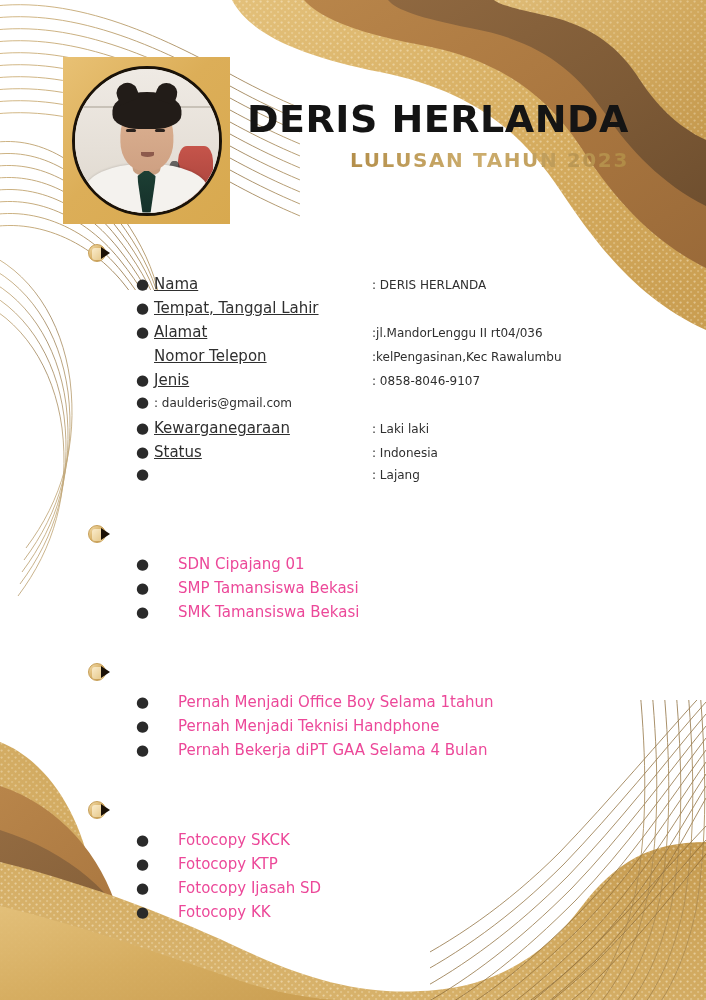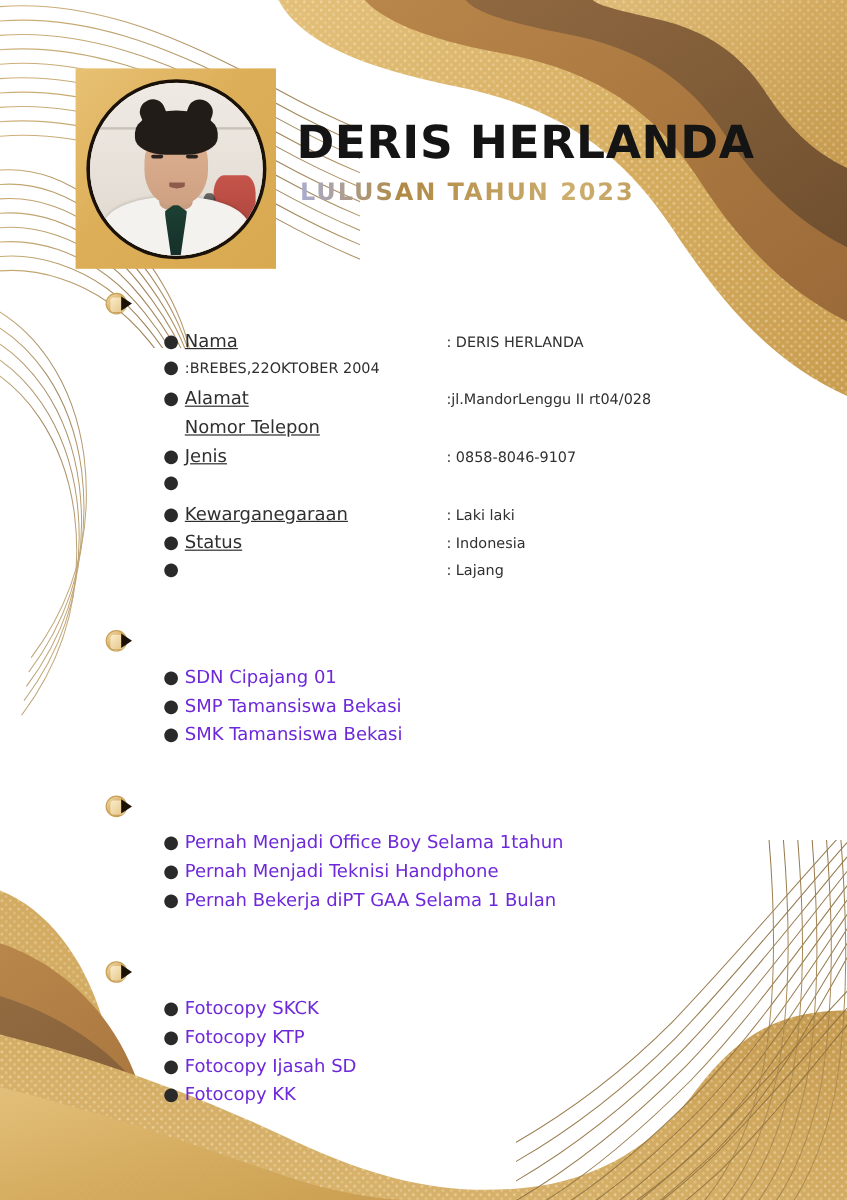--- a/index.html
+++ b/index.html
@@ -146,20 +146,21 @@
     margin: 8px 0 0 3px;
     font-size: 20px;
     font-weight: 700;
     letter-spacing: 1.6px;
     color: #b08a45;
     background: linear-gradient(90deg,#a9accf 0%, #b08a45 22%, #cdae6e 60%, #b08a45 100%);
     -webkit-background-clip: text;
     background-clip: text;
     -webkit-text-fill-color: transparent;
     white-space: nowrap;
+    text-align: right;
   }
 
   
   .content {
     position: absolute;
     left: 0; top: 240px;
     width: 624px;
   }
   .section { position: relative; }
 
@@ -253,22 +254,23 @@
   .simple-item .b {
     width: 18px;
     margin-left: 136px;
     flex: 0 0 auto;
     color: #2a2a2a;
     font-size: 15px;
     line-height: 1;
   }
   .simple-item .t {
     font-size: 15px;
-    color: #6d28d9;
+    color: #ec4899;
     white-space: nowrap;
+    margin-left: 24px;
   }
 
   .sp-1 { height: 30px; }
   .sp-2 { height: 32px; }
 </style>
 </head>
 <body>
 
 <div class="page">
 
@@ -425,38 +427,40 @@
         <span class="sec-title">Data Pribadi</span>
       </div>
       <ul class="info-table">
         <li class="info-row">
           <span class="info-bullet">●</span>
           <span class="info-label">Nama</span>
           <span class="info-value">: DERIS HERLANDA</span>
         </li>
         <li class="info-row">
           <span class="info-bullet">●</span>
-          <span class="info-value">:BREBES,22OKTOBER 2004</span>
+          <span class="info-label">Tempat, Tanggal Lahir</span>
         </li>
         <li class="info-row">
           <span class="info-bullet">●</span>
           <span class="info-label">Alamat</span>
-          <span class="info-value">:jl.MandorLenggu II rt04/028</span>
+          <span class="info-value">:jl.MandorLenggu II rt04/036</span>
         </li>
         <li class="info-row">
           <span class="info-bullet"></span>
           <span class="info-label">Nomor Telepon</span>
+          <span class="info-value">:kelPengasinan,Kec Rawalumbu</span>
         </li>
         <li class="info-row">
           <span class="info-bullet">●</span>
           <span class="info-label">Jenis</span>
           <span class="info-value">: 0858-8046-9107</span>
         </li>
         <li class="info-row">
           <span class="info-bullet">●</span>
+          <span class="info-value">: daulderis@gmail.com</span>
         </li>
         <li class="info-row">
           <span class="info-bullet">●</span>
           <span class="info-label">Kewarganegaraan</span>
           <span class="info-value">: Laki laki</span>
         </li>
         <li class="info-row">
           <span class="info-bullet">●</span>
           <span class="info-label">Status</span>
           <span class="info-value">: Indonesia</span>
@@ -509,21 +513,21 @@
         <li class="simple-item">
           <span class="b">●</span>
           <span class="t">Pernah Menjadi Office Boy Selama 1tahun</span>
         </li>
         <li class="simple-item">
           <span class="b">●</span>
           <span class="t">Pernah Menjadi Teknisi Handphone</span>
         </li>
         <li class="simple-item">
           <span class="b">●</span>
-          <span class="t">Pernah Bekerja diPT GAA Selama 1 Bulan</span>
+          <span class="t">Pernah Bekerja diPT GAA Selama 4 Bulan</span>
         </li>
       </ul>
     </div>
 
     <div class="sp-2"></div>
 
     <div class="section">
       <div class="sec-head">
         <span class="sec-icon">
           <span class="ring"></span>

